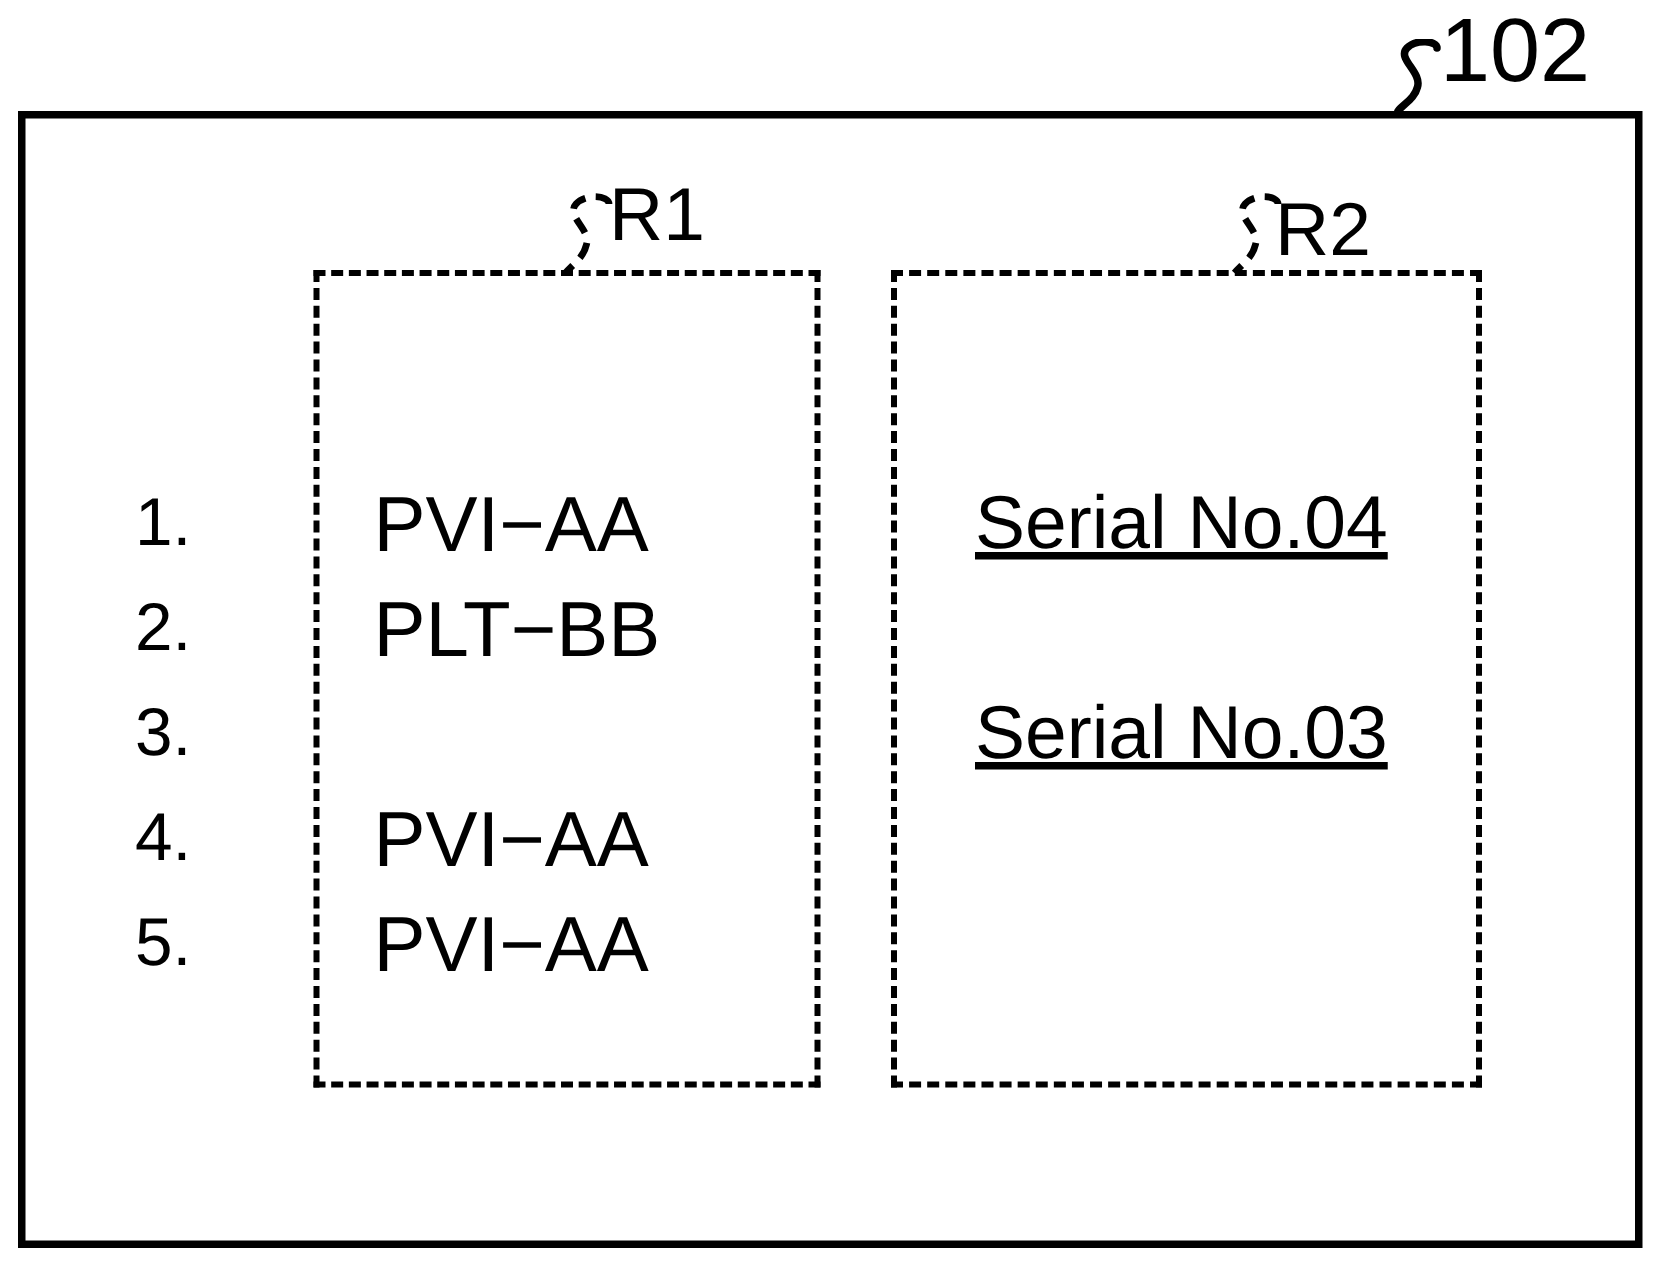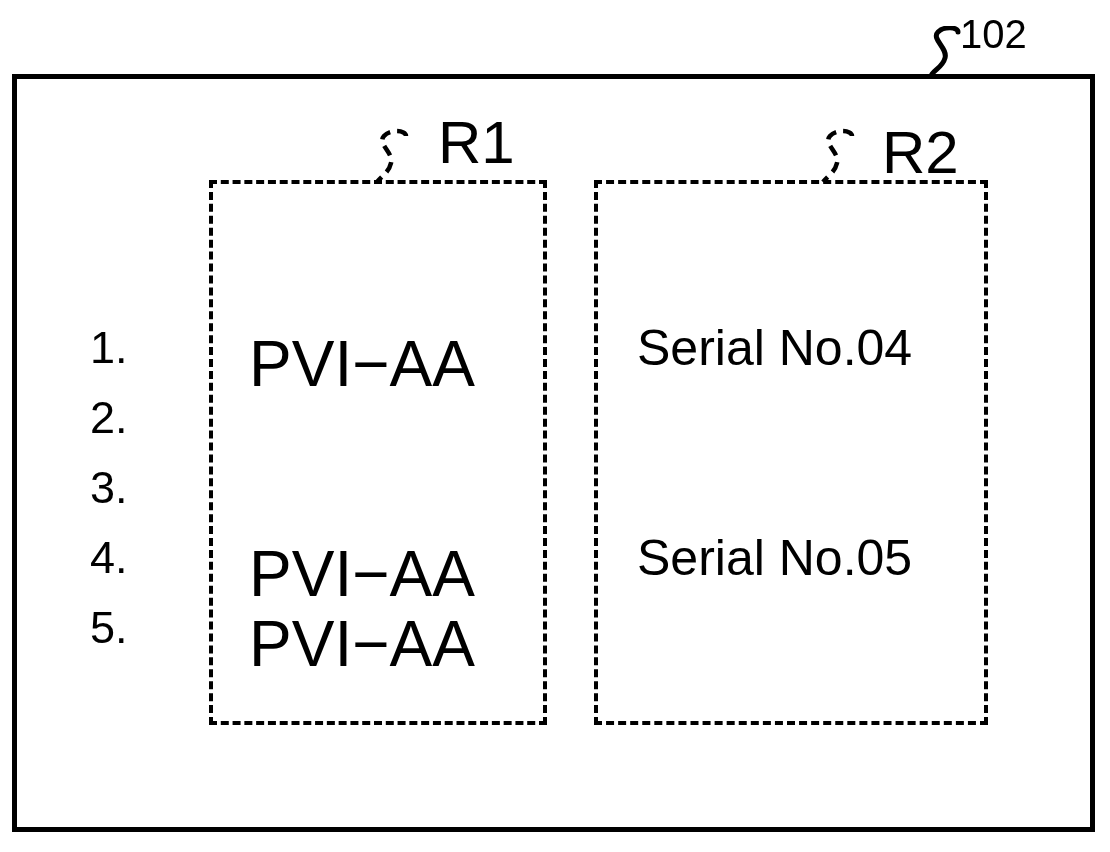--- a/index.html
+++ b/index.html
@@ -34,21 +34,21 @@
     border: 5px solid #000000;
     box-sizing: border-box;
     background: #ffffff;
   }
 
   
   .ref-102 {
     position: absolute;
     left: 960px;
     top: 8px;
-    font-size: 40px;
+    font-size: 60px;
     line-height: 52px;
     letter-spacing: 0px;
     white-space: nowrap;
   }
   .lead-102 {
     position: absolute;
     left: 918px;
     top: 26px;
     width: 52px;
     height: 52px;
@@ -62,24 +62,23 @@
     box-sizing: border-box;
     border: 4px dashed #000000;
     background: transparent;
   }
   .region-r1 { left: 209px; width: 338px; }
   .region-r2 { left: 594px; width: 394px; }
 
   
   .region-label {
     position: absolute;
-    font-size: 60px;
+    font-size: 50px;
     line-height: 50px;
     white-space: nowrap;
-    margin-left: 32px;
   }
   .label-r1 { left: 406px; top: 118px; }
   .label-r2 { left: 850px; top: 128px; }
 
   .lead-region {
     position: absolute;
     top: 128px;
     width: 48px;
     height: 56px;
   }
@@ -107,34 +106,35 @@
     top: 0;
     height: 70px;
     line-height: 70px;
     font-size: 45px;
     text-align: left;
     white-space: nowrap;
   }
   .row-model {
     position: absolute;
     left: 249px;
-    top: 16px;
+    top: 2px;
     height: 70px;
     line-height: 70px;
-    font-size: 64px;
+    font-size: 52px;
     white-space: nowrap;
   }
   .row-serial {
     position: absolute;
-    left: 637px;
+    left: 650px;
     top: 0;
     height: 70px;
     line-height: 70px;
     font-size: 50px;
     white-space: nowrap;
+    text-decoration: underline;
   }
 </style>
 </head>
 <body>
 
 <div id="figure-root">
 
   <div class="ref-102">102</div>
 
   <svg class="lead-102" viewBox="0 0 52 52">
@@ -156,28 +156,29 @@
   </svg>
 
   <div class="list-rows" id="list-rows">
       <div class="row" style="top: 313px;">
         <div class="row-index">1.</div>
         <div class="row-model">PVI−AA</div>
         <div class="row-serial">Serial No.04</div>
       </div>
       <div class="row" style="top: 383px;">
         <div class="row-index">2.</div>
+        <div class="row-model">PLT−BB</div>
       </div>
       <div class="row" style="top: 453px;">
         <div class="row-index">3.</div>
+        <div class="row-serial">Serial No.03</div>
       </div>
       <div class="row" style="top: 523px;">
         <div class="row-index">4.</div>
         <div class="row-model">PVI−AA</div>
-        <div class="row-serial">Serial No.05</div>
       </div>
       <div class="row" style="top: 593px;">
         <div class="row-index">5.</div>
         <div class="row-model">PVI−AA</div>
       </div>
     </div>
 
 </div>
 
 </body></html>

